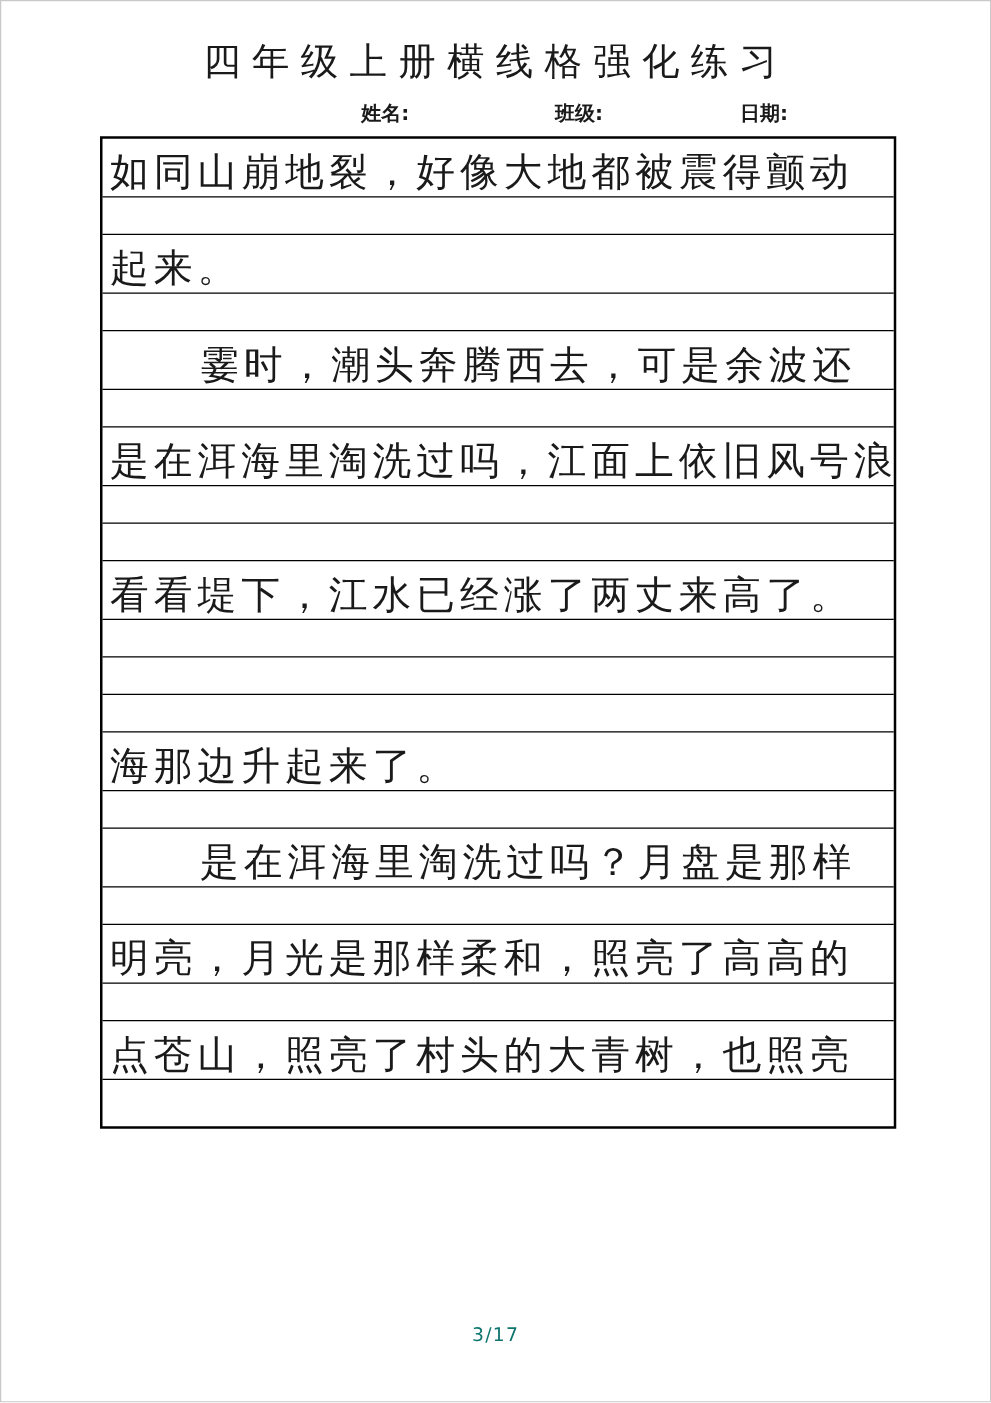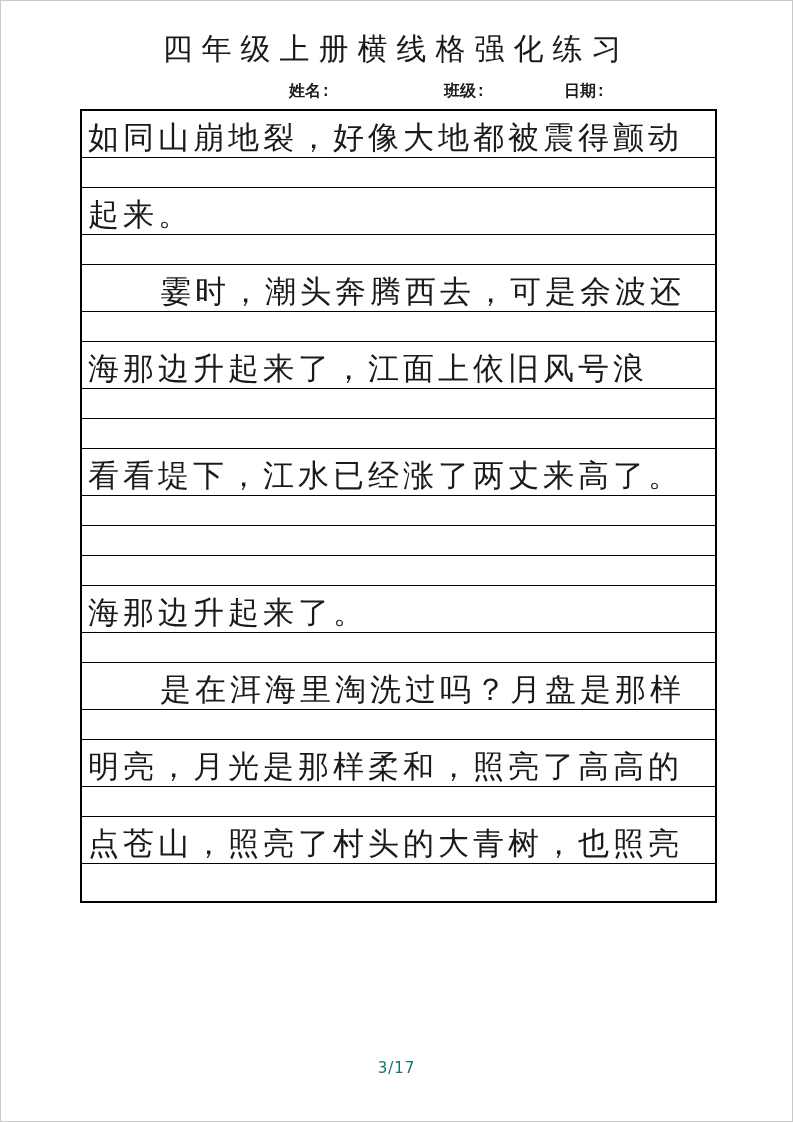--- a/index.html
+++ b/index.html
@@ -28,26 +28,25 @@
   }
   .meta {
     position: absolute;
     top: 80px;
     left: 79px;
     width: 636px;
     height: 24px;
     font-size: 16px;
     font-weight: bold;
     color: var(--ink, #1a1a1a);
-    font-family: Liberation Mono, monospace;
   }
   .meta span { position: absolute; top: 0; white-space: nowrap; }
   .meta .m-name  { left: 209px; }
   .meta .m-class { left: 364px; }
-  .meta .m-date  { left: 484px; }
+  .meta .m-date  { left: 512px; }
   .grid {
     position: absolute;
     top: 108px;
     left: 79px;
     width: 637px;
     border: 2px solid var(--line, #000000);
     box-sizing: border-box;
     background: var(--paper, #ffffff);
   }
   .row {
@@ -104,21 +103,21 @@
       <div class="row row-blank"></div>
       <div class="row row-text">
         <span class="hand">起来。</span>
       </div>
       <div class="row row-blank"></div>
       <div class="row row-text">
         <span class="hand indent">霎时，潮头奔腾西去，可是余波还</span>
       </div>
       <div class="row row-blank"></div>
       <div class="row row-text">
-        <span class="hand">海那边升起来了，江面上依旧风号浪</span>
+        <span class="hand">是在洱海里淘洗过吗，江面上依旧风号浪</span>
       </div>
       <div class="row row-blank"></div>
       <div class="row row-blank"></div>
       <div class="row row-text">
         <span class="hand">看看堤下，江水已经涨了两丈来高了。</span>
       </div>
       <div class="row row-blank"></div>
       <div class="row row-blank"></div>
       <div class="row row-blank"></div>
       <div class="row row-text">

